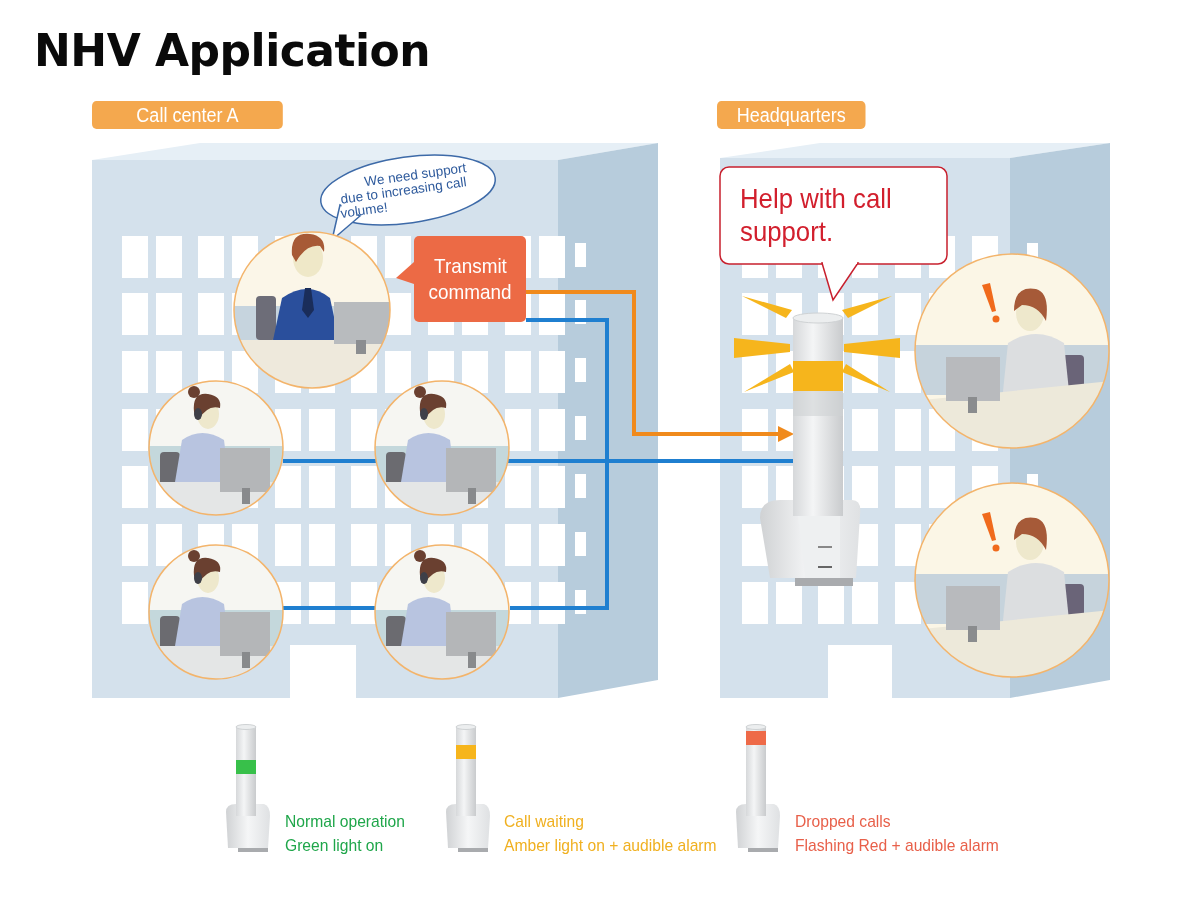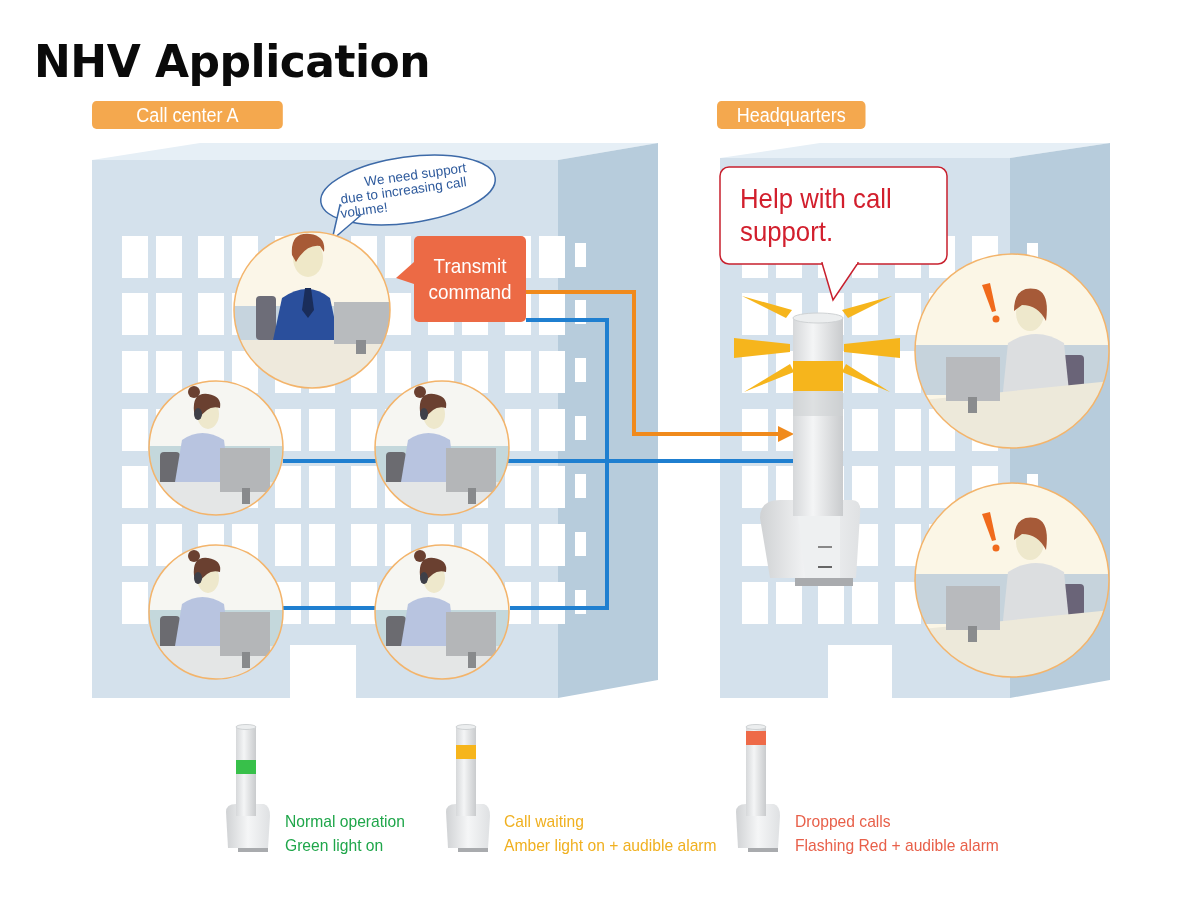--- a/index.html
+++ b/index.html
@@ -1,24 +1,24 @@
 <!DOCTYPE html>
 <html><head>
 <meta charset="utf-8">
 <style>
   html, body { margin:0; padding:0; background:#ffffff; }
   body { width:1200px; height:900px; position:relative; overflow:hidden; font-family:"Liberation Sans", sans-serif; }
-  .page-title { position:absolute; left:34px; top:36px; font-family:"DejaVu Sans", sans-serif; font-weight:bold; font-size:44px; color:#0a0a0a; letter-spacing:-0.5px; }
+  .page-title { position:absolute; left:34px; top:25px; font-family:"DejaVu Sans", sans-serif; font-weight:bold; font-size:44px; color:#0a0a0a; letter-spacing:-0.5px; }
   .tag { position:absolute; height:28px; background:#f4a84e; border-radius:5px; color:#ffffff; font-family:"Liberation Sans", sans-serif; font-size:20px; line-height:28px; text-align:center; transform:scaleX(0.9); transform-origin:left center; }
   .tag-a { left:92px; top:101px; width:212px; }
   .tag-hq { left:717px; top:101px; width:165px; }
   svg.scene { position:absolute; left:0; top:0; }
   .speech-we { position:absolute; left:338px; top:168px; width:160px; color:#2e5a9c; font-size:13.5px; line-height:14px; transform:rotate(-8deg); transform-origin:center; text-align:left; }
   .speech-we div { white-space:nowrap; }
-  .transmit { position:absolute; left:414px; top:236px; width:112px; height:86px; background:#ec6a45; border-radius:5px; color:#fff; font-size:21px; line-height:26px; text-align:center; display:flex; flex-direction:column; justify-content:center; }
+  .transmit { position:absolute; left:414px; top:236px; width:112px; height:86px; background:#ec6a45; border-radius:5px; color:#fff; font-size:21px; line-height:26px; text-align:center; display:flex; flex-direction:column; justify-content:center;align-items:center; }
   .transmit span { display:block; transform:scaleX(0.9); }
   .help-bubble-text { position:absolute; left:740px; top:182px; color:#d21f2d; font-size:28px; line-height:33px; transform:scaleX(0.92); transform-origin:left top; }
   .legend-text { position:absolute; font-size:17px; line-height:24px; transform:scaleX(0.92); transform-origin:left top; white-space:nowrap; }
   .lg-green { left:285px; top:810px; color:#1fa64a; }
   .lg-amber { left:504px; top:810px; color:#f0b020; }
   .lg-red { left:795px; top:810px; color:#e8604a; }
 </style>
 </head>
 <body>
 

